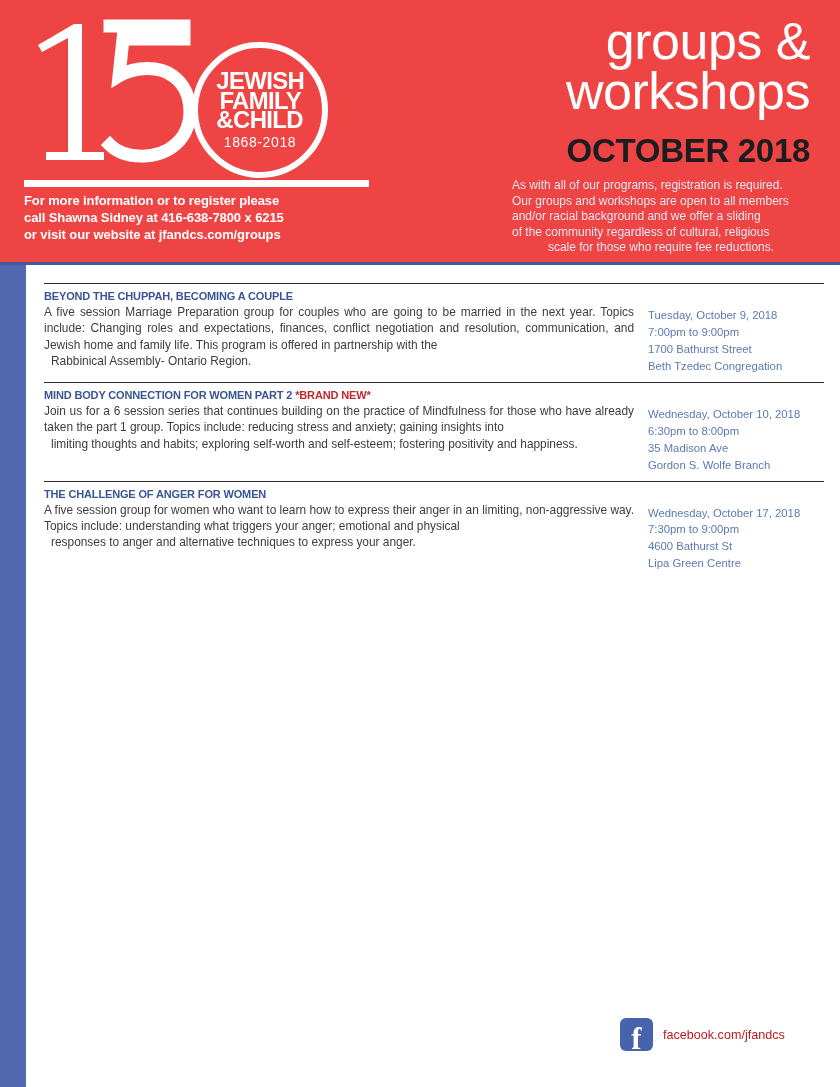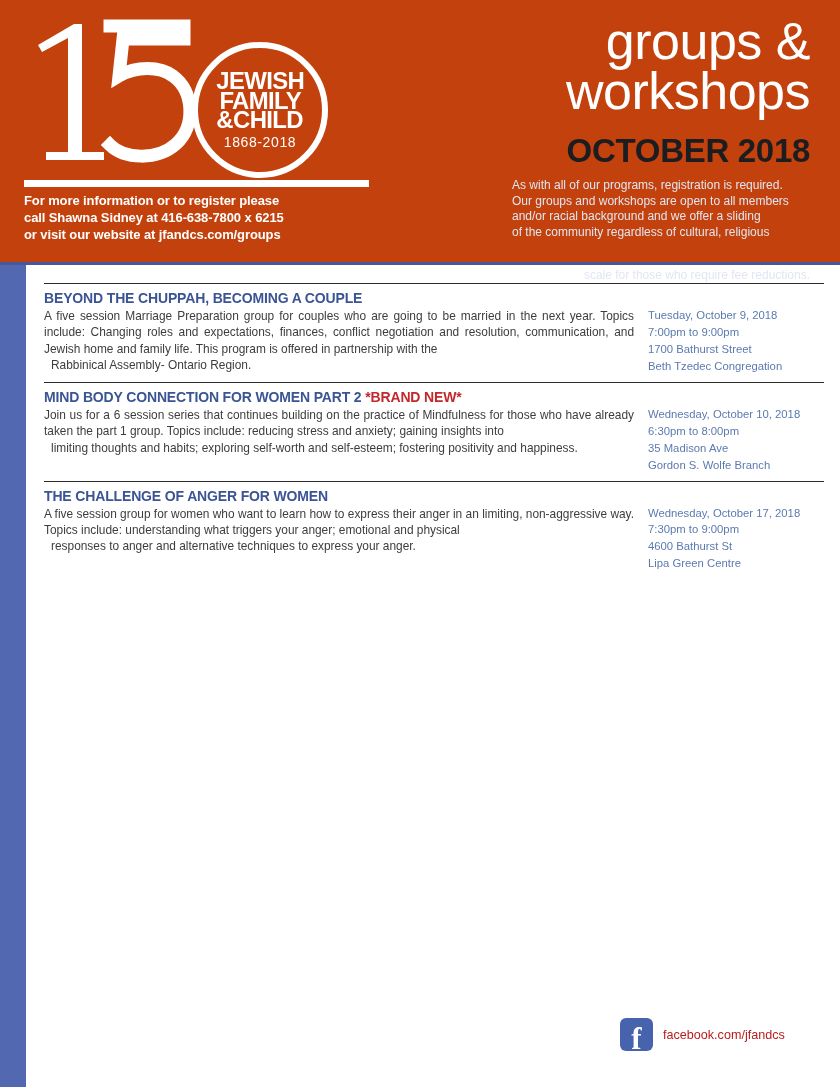--- a/index.html
+++ b/index.html
@@ -30,21 +30,21 @@
     background: #5268b0;
   }
 
   
   #header {
     position: absolute;
     left: 0;
     top: 0;
     width: 840px;
     height: 265px;
-    background: #c2410c;
+    background: #ef4444;
     border-bottom: 3px solid #46589b;
     box-sizing: border-box;
   }
 
   
   #logo-block {
     position: absolute;
     left: 24px;
     top: 14px;
     width: 350px;
@@ -135,21 +135,21 @@
   #hdr-note {
     position: absolute;
     right: 30px;
     top: 178px;
     width: 298px;
     text-align: justify;
     color: #e2e6f2;
     font-size: 12px;
     line-height: 1.30;
   }
-  #hdr-note .last { text-align: right; margin-top: 28px; }
+  #hdr-note .last { text-align: center; }
 
   
   #listings {
     position: absolute;
     left: 44px;
     top: 283px;
     width: 780px;
   }
   .entry {
     position: relative;
@@ -168,21 +168,21 @@
     flex: none;
   }
   .col-right {
     width: 175px;
     flex: none;
     margin-left: 14px;
     padding-top: 17px;
   }
   .ttl {
     color: #3a5494;
-    font-size: 14px;
+    font-size: 11px;
     font-weight: bold;
     letter-spacing: -0.15px;
     margin-bottom: 2px;
   }
   .ttl .hot { color: #c3282d; }
   .desc {
     color: #3d3d3d;
     font-size: 11.9px;
     line-height: 1.385;
     text-align: justify;

